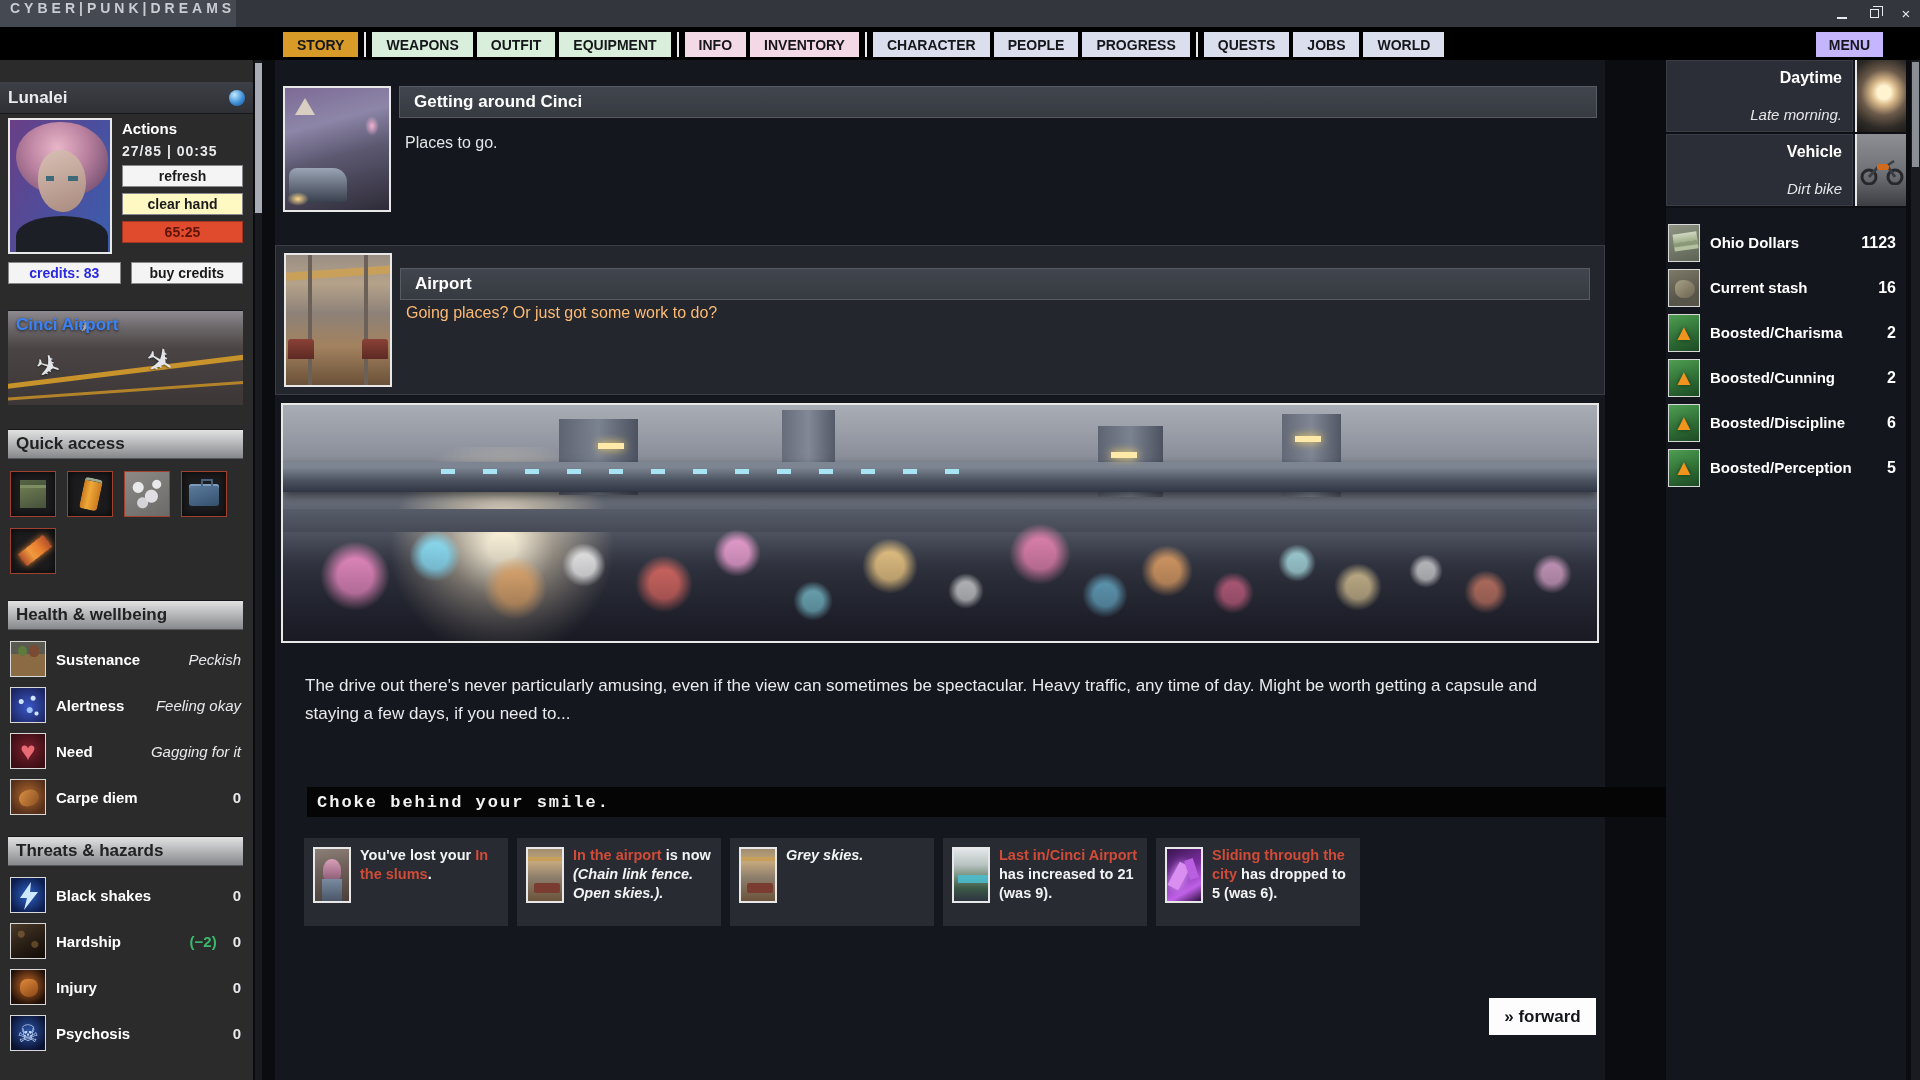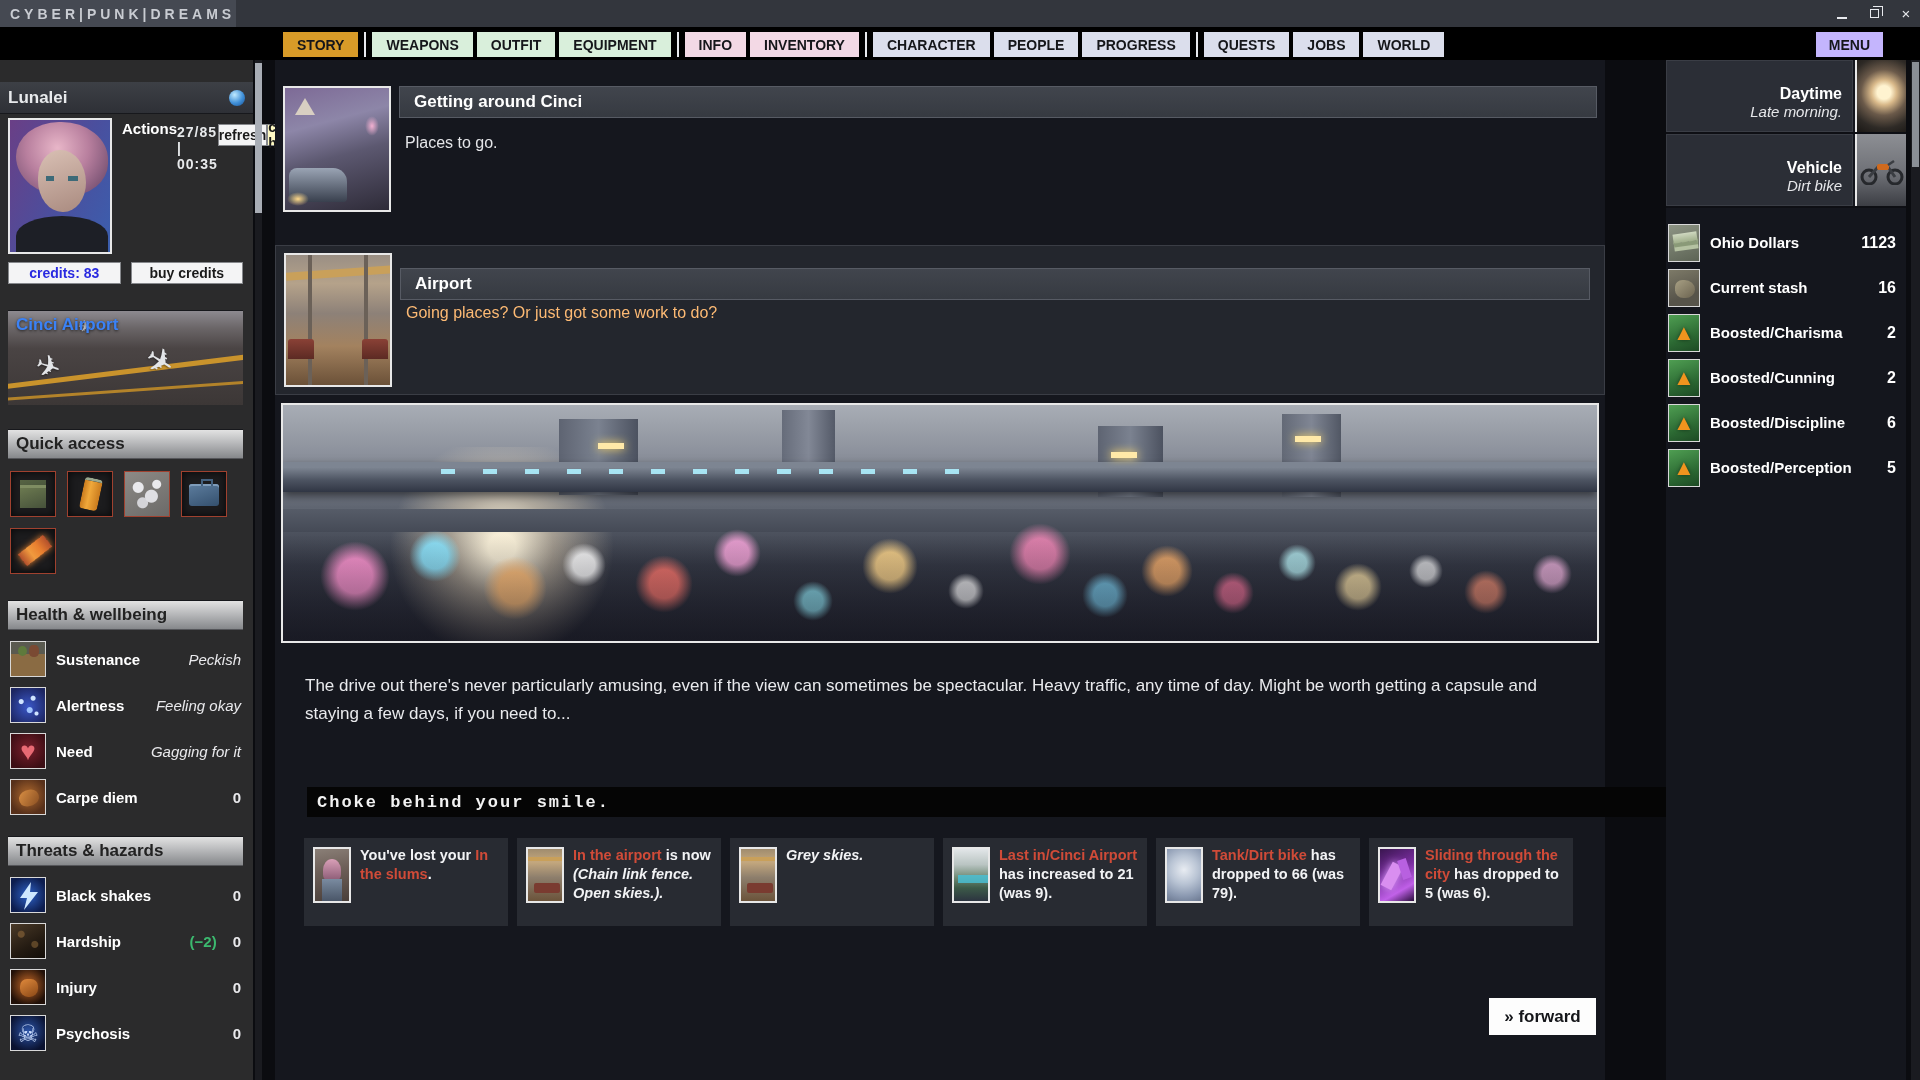--- a/index.html
+++ b/index.html
@@ -2,21 +2,21 @@
 <html><head>
 <meta charset="utf-8">
 <style>
   * { margin:0; padding:0; box-sizing:border-box; }
   html,body { width:1920px; height:1080px; overflow:hidden; background:#0b0c10;
     font-family:"Liberation Sans", sans-serif; -webkit-font-smoothing:antialiased; }
 
   
   .titlebar { position:absolute; left:0; top:0; width:1920px; height:27px; background:#33363d; }
   .logo-box { position:absolute; left:0; top:0; height:27px; width:236px; background:#454952;
-    display:flex; align-items:center; padding-left:10px; }
+    display:flex; padding-left:10px; }
   .logo { color:#c9ccd2; font-weight:bold; font-size:14px; letter-spacing:4px; }
   .win-controls { position:absolute; right:6px; top:0; height:27px; display:flex; gap:16px; align-items:center; }
   .win-btn { width:16px; height:16px; display:flex; align-items:center; justify-content:center; color:#e8eaee; cursor:default; }
   .win-min-glyph { width:10px; height:2px; background:#e8eaee; margin-top:8px; }
   .win-restore-glyph { width:9px; height:9px; border:1.5px solid #e8eaee; position:relative; }
   .win-restore-glyph:before { content:""; position:absolute; left:2px; top:-4px; width:9px; height:9px; border:1.5px solid #e8eaee; border-bottom:none; border-left:none; }
   .win-close-glyph { font-size:15px; line-height:1; }
 
   
   .tabbar { position:absolute; left:0; top:27px; width:1920px; height:33px; background:#000; display:flex; align-items:center; }
@@ -47,21 +47,21 @@
   .portrait { width:104px; height:136px; border:2px solid #e8e8e8; position:relative; overflow:hidden; flex:0 0 auto;
     background:linear-gradient(115deg,#6a3f86 0%, #4a4f9e 55%, #3b5fae 100%); }
   .portrait .hair { position:absolute; left:6px; top:2px; width:92px; height:74px; border-radius:48% 52% 45% 55%;
     background:radial-gradient(circle at 45% 35%, #e8b6c8 0%, #b87f9e 45%, #7d5576 80%, transparent 100%); }
   .portrait .face { position:absolute; left:28px; top:30px; width:48px; height:62px; border-radius:46% 54% 48% 52%;
     background:linear-gradient(160deg,#d9c0b4,#a98a7f); }
   .portrait .eyes { position:absolute; left:36px; top:56px; width:32px; height:5px;
     background:linear-gradient(90deg,#3d6a78 0 8px, transparent 8px 22px, #3d6a78 22px 30px); }
   .portrait .torso { position:absolute; left:6px; bottom:-4px; width:92px; height:40px; border-radius:50% 50% 0 0;
     background:#1d1f26; }
-  .action-col { display:flex; width:118px; flex:1; }
+  .action-col { display:flex; flex-direction:column; width:118px; flex:1; }
   .actions-label { color:#fff; font-weight:bold; font-size:15px; margin-top:2px; }
   .actions-value { color:#e8eaec; font-size:14px; letter-spacing:1px; margin-top:6px; font-weight:bold; }
   .sb-btn { height:22px; margin-top:6px; display:flex; align-items:center; justify-content:center;
     font-weight:bold; font-size:14px; cursor:pointer; border:1px solid #86888c; }
   .sb-btn.white { background:#f4f4f5; color:#1a1a1a; }
   .sb-btn.gray { background:#fef9c3; color:#1a1a1a; }
   .sb-btn.red { background:#e04b2e; color:#5e1407; border-color:#a33520; }
   .credits-row { display:flex; gap:10px; margin-top:8px; }
   .credits-row .sb-btn { flex:1; margin-top:0; }
   .sb-btn.credits { color:#2a2ae0; }
@@ -213,21 +213,21 @@
   .result-text .red { color:#d04b38; }
   .result-text .it { font-style:italic; font-weight:bold; }
 
   .forward-btn { position:absolute; left:1214px; top:938px; width:107px; height:37px; background:#fdfdfd;
     display:flex; align-items:center; justify-content:center; font-weight:bold; font-size:17px; color:#15161a; cursor:pointer; }
 
   
   .right-sidebar { position:absolute; left:1666px; top:60px; width:240px; height:1020px; background:#14161d; }
   .env-card { position:relative; height:74px; margin-top:0; border-bottom:2px solid #0e0f14; }
   .env-text { position:absolute; left:0; top:0; width:187px; height:100%; background:#2b2e36; border:1px solid #3a3d45;
-    display:flex; flex-direction:column; align-items:flex-end; justify-content:space-between; padding:24px 10px; }
+    display:flex; flex-direction:column; align-items:flex-end; justify-content:space-between; padding:8px 10px; }
   .env-label { color:#fff; font-weight:bold; font-size:16px; }
   .env-value { color:#e6e7ea; font-style:italic; font-size:15px; }
   .env-img { position:absolute; right:0; top:0; width:51px; height:100%; border-left:2px solid #e8e8e8; overflow:hidden; }
   .img-daytime { background:radial-gradient(circle at 55% 45%, #fff3d0 0 14%, #d9b98a 26%, #6b5a4a 48%, #2e2a26 75%, #1a1714 100%); }
   .img-vehicle { background:linear-gradient(180deg,#8d8f94 0%, #6e7076 55%, #3c3e44 100%); display:flex; align-items:center; justify-content:center; }
 
   .rs-rows { margin-top:12px; }
   .rs-row { display:flex; align-items:center; gap:10px; padding:4px 4px 4px 2px; height:45px; }
   .rs-icon { width:32px; height:38px; border:1px solid #d8d8d8; position:relative; overflow:hidden; flex:0 0 auto; }
   .rs-label { color:#fff; font-weight:bold; font-size:15px; flex:1; }
@@ -464,24 +464,20 @@
     </div>
     <div class="result-card">
       <div class="result-thumb rt-airport"></div>
       <div class="result-text"><span class="it">Grey skies.</span></div>
     </div>
     <div class="result-card">
       <div class="result-thumb rt-mall"></div>
       <div class="result-text"><span class="red">Last in/Cinci Airport</span><span> has increased to 21 (was 9).</span></div>
     </div>
     <div class="result-card">
-      <div class="result-thumb rt-frost"></div>
-      <div class="result-text"><span class="red">Tank/Dirt bike</span><span> has dropped to 66 (was 79).</span></div>
-    </div>
-    <div class="result-card">
       <div class="result-thumb rt-crystal"></div>
       <div class="result-text"><span class="red">Sliding through the city</span><span> has dropped to 5 (was 6).</span></div>
     </div>
   </div>
 
   <div class="forward-btn">» forward</div>
 </div>
 
 <div class="right-sidebar">
   <div class="env-card">

